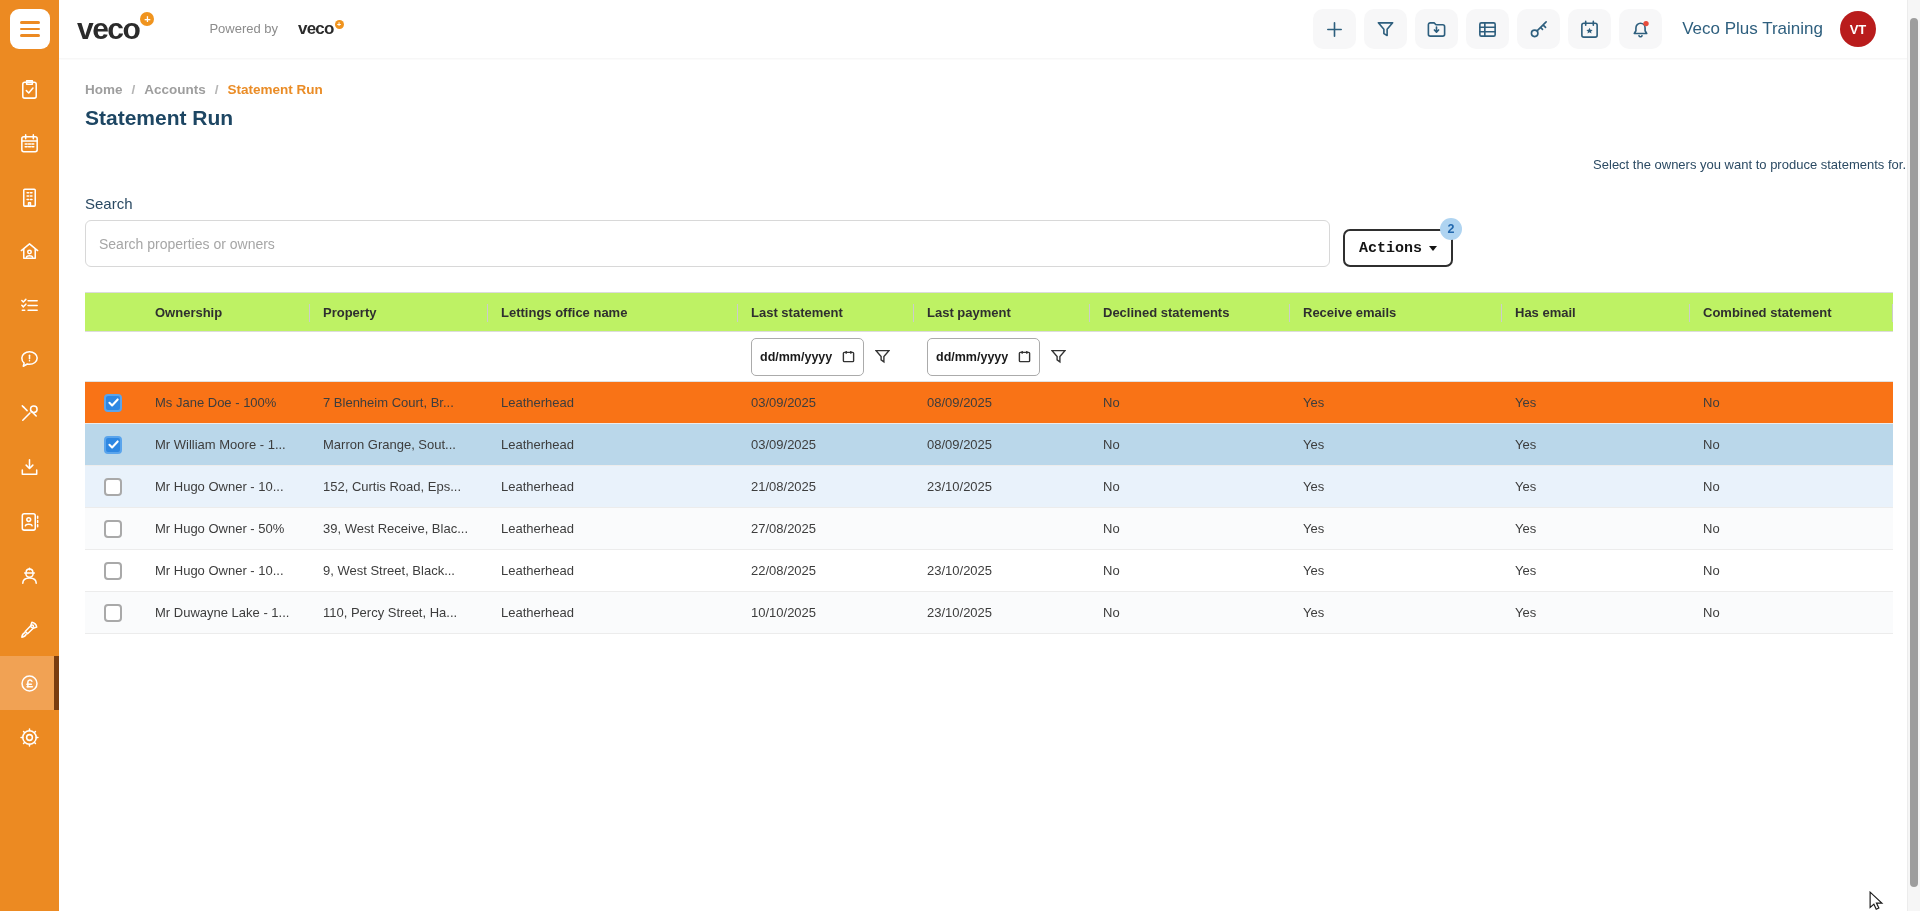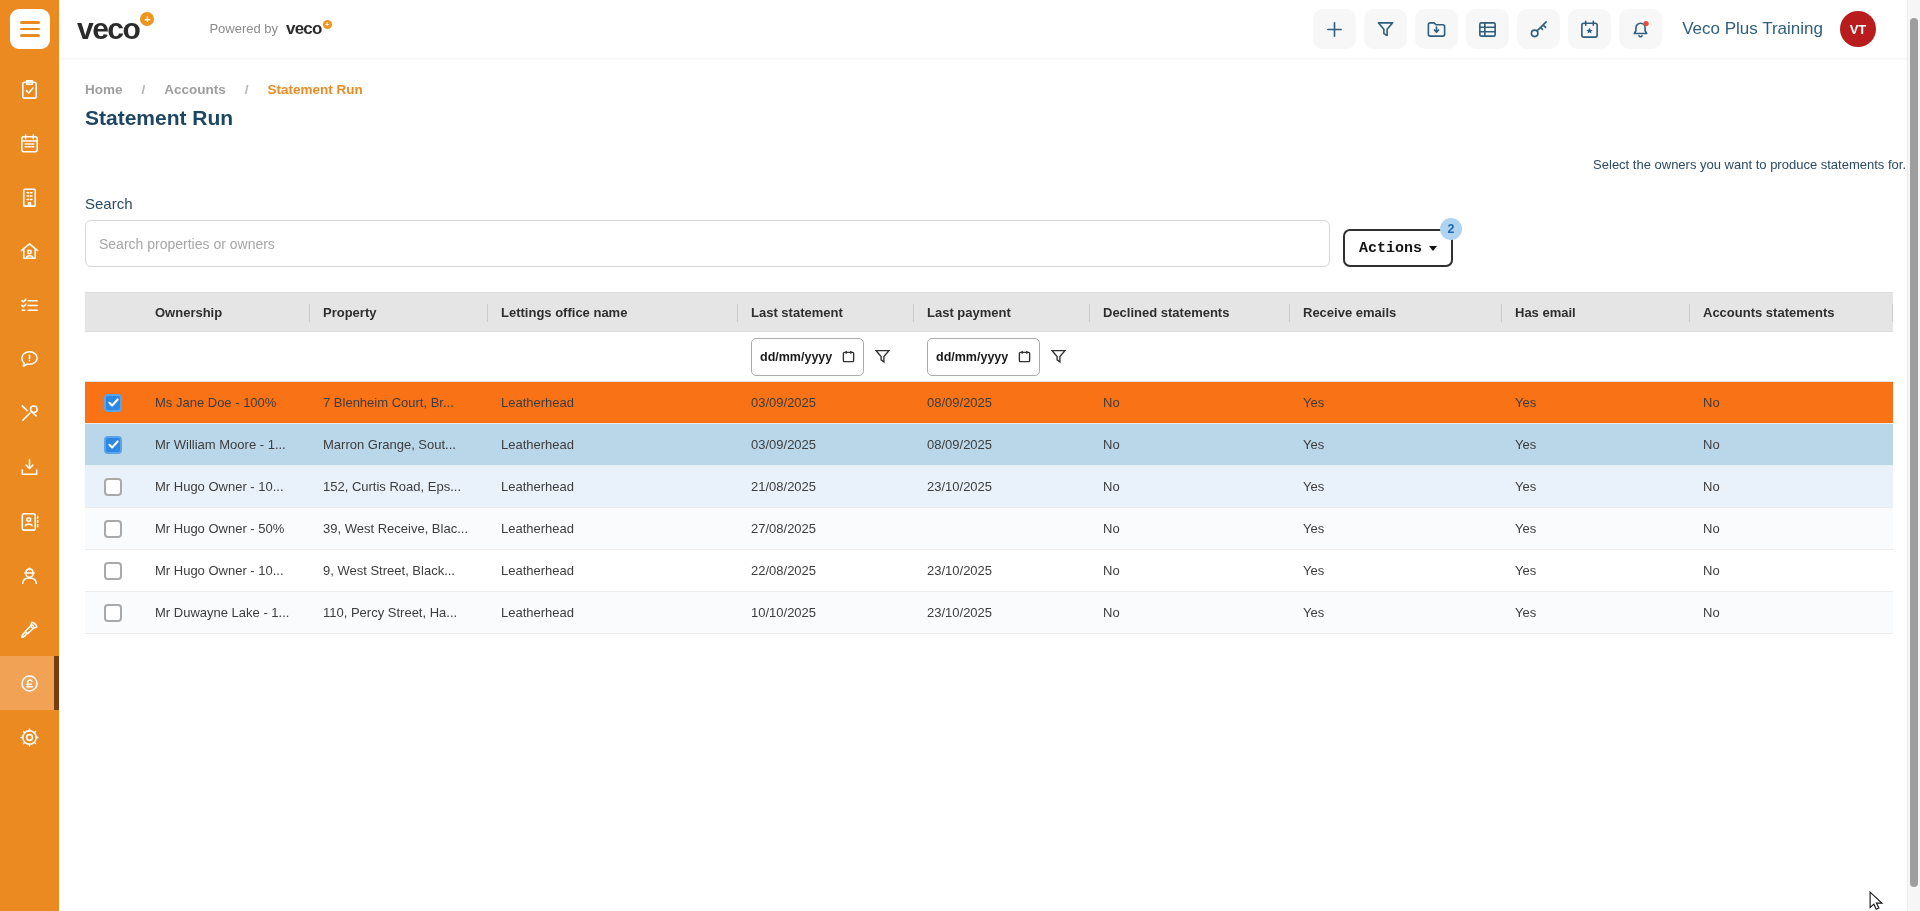--- a/index.html
+++ b/index.html
@@ -17,34 +17,34 @@
   .nav-item.active { background:#F1A254; }
   .nav-item.active::after { content:""; position:absolute; right:0; top:0; width:5px; height:100%; background:#7A3D10; }
 
   
   .page { margin-left:59px; }
   .top-header { height:58px; background:#fff; display:flex; align-items:center; padding:0 22px 0 18px;
     box-shadow:0 1px 2px rgba(0,0,0,.05); position:relative; z-index:5; }
   .brand { font-size:30px; font-weight:bold; color:#2B2B2B; letter-spacing:-1.5px; display:flex; align-items:flex-start; line-height:1; }
   .plus-badge { width:14px; height:14px; background:#F0941E; border-radius:50%; color:#fff; font-size:11px; font-weight:bold;
     display:flex; align-items:center; justify-content:center; margin:-2px 0 0 1px; letter-spacing:0; }
-  .powered { margin-left:55px; display:flex; align-items:flex-start; gap:8px; color:#8C8C8C; font-size:13px; }
+  .powered { margin-left:55px; display:flex; align-items:flex-start; gap:20px; color:#8C8C8C; font-size:13px; }
   .powered .mini-brand { font-size:17px; font-weight:bold; color:#2B2B2B; letter-spacing:-0.8px; line-height:0.9; display:flex; }
   .powered .plus-badge { width:9px; height:9px; font-size:7px; margin-top:-1px; }
   .icon-buttons { margin-left:auto; display:flex; gap:8px; }
   .icon-btn { width:43px; height:40px; background:#F7F7F8; border:none; border-radius:10px; display:flex; align-items:center; justify-content:center;
     cursor:pointer; position:relative; }
   .icon-btn svg { width:21px; height:21px; stroke:#2E5F7E; fill:none; stroke-width:1.7; stroke-linecap:round; stroke-linejoin:round; }
   .account-name { margin:0 17px 0 20px; color:#2E5F7E; font-size:17px; white-space:nowrap; cursor:pointer; }
   .avatar { width:36px; height:36px; border-radius:50%; background:#b91c1c; color:#fff; font-size:13px; font-weight:bold;
     display:flex; align-items:center; justify-content:center; margin-right:22px; cursor:pointer; }
 
   
   .main { padding:24px 14px 0 26px; }
-  .breadcrumb { display:flex; gap:19px; font-size:13.5px; font-weight:bold; color:#9E9E9E; }
+  .breadcrumb { display:flex; gap:9px; font-size:13.5px; font-weight:bold; color:#9E9E9E; }
   .breadcrumb .crumb { cursor:pointer; }
   .breadcrumb .sep { color:#B5B5B5; }
   .breadcrumb .current { color:#EA8C26; }
   .page-title { margin-top:9px; font-size:21px; font-weight:bold; color:#1D4663; }
   .subtitle { margin-top:27px; font-size:13px; color:#2B4A63;text-align:right; }
 
   .controls { margin-top:23px; display:flex; align-items:flex-end; }
   .field-label { font-size:15px; color:#2B4A63; margin-bottom:8px; }
   .search-group { width:1245px; }
   .search-input { width:100%; height:47px; border:1px solid #D8D8D8; border-radius:6px; padding:0 13px; font-size:14px;
@@ -57,21 +57,21 @@
   .actions-wrap { margin-left:13px; position:relative; }
   .actions-btn { height:38px; padding:0 14px; background:#fff; border:2px solid #2F2F2F; border-radius:7px; font-size:15px;
     font-weight:bold; color:#141414; font-family:Liberation Mono, monospace; cursor:pointer; display:flex; align-items:center; gap:7px; }
   .caret-down { width:0; height:0; border-left:4.5px solid transparent; border-right:4.5px solid transparent; border-top:5.5px solid #141414; }
   .badge { position:absolute; top:-11px; right:-9px; width:22px; height:22px; border-radius:50%; background:#AFD4F1; color:#2268AE;
     font-size:12.5px; font-weight:bold; display:flex; align-items:center; justify-content:center; }
 
   
   .table { margin-top:25px; width:1808px; }
   .grid-row { display:grid; grid-template-columns:56px 168px 178px 250px 176px 176px 200px 212px 188px auto; align-items:center; }
-  .thead { height:40px; background:#e5e5e5; border-top:1px solid #DCDCDC; border-bottom:1px solid #DCDCDC; }
+  .thead { height:40px; background:#bef264; border-top:1px solid #DCDCDC; border-bottom:1px solid #DCDCDC; }
   .th { font-size:13px; font-weight:bold; color:#2F2F2F; padding:0 14px; position:relative; height:100%; display:flex; align-items:center;
     white-space:nowrap; overflow:hidden; cursor:pointer; }
   .th.divider::before { content:""; position:absolute; left:0; top:11px; width:1px; height:18px; background:#CCCCCC; }
   .th.last::after { content:""; position:absolute; right:0; top:11px; width:1px; height:18px; background:#CCCCCC; }
   .filter-row { height:50px; background:#fff; border-bottom:1px solid #E2E2E2; }
   .date-filter { display:flex; align-items:center; gap:11px; padding-left:14px; }
   .date-input { width:113px; height:38px; border:1px solid #ABABAB; border-radius:5px; background:#fff; display:flex; align-items:center;
     justify-content:space-between; padding:0 8px; font-size:12.5px; font-weight:bold; color:#1A1A1A; cursor:text; }
   .date-input svg { width:13px; height:13px; stroke:#333; fill:none; stroke-width:1.5; }
   .funnel-sm { width:15px; height:15px; stroke:#333; fill:none; stroke-width:1.3; cursor:pointer; }
@@ -296,21 +296,21 @@
       <div class="thead grid-row">
         <div class="th"></div>
         <div class="th">Ownership</div>
         <div class="th divider">Property</div>
         <div class="th divider">Lettings office name</div>
         <div class="th divider">Last statement</div>
         <div class="th divider">Last payment</div>
         <div class="th divider">Declined statements</div>
         <div class="th divider">Receive emails</div>
         <div class="th divider">Has email</div>
-        <div class="th divider last">Accounts statements</div>
+        <div class="th divider last">Combined statement</div>
       </div>
 
       <div class="filter-row grid-row">
         <div></div>
           <div></div>
           <div></div>
           <div></div>
         <div class="date-filter">
           <div class="date-input">
             <span>dd/mm/yyyy</span>

